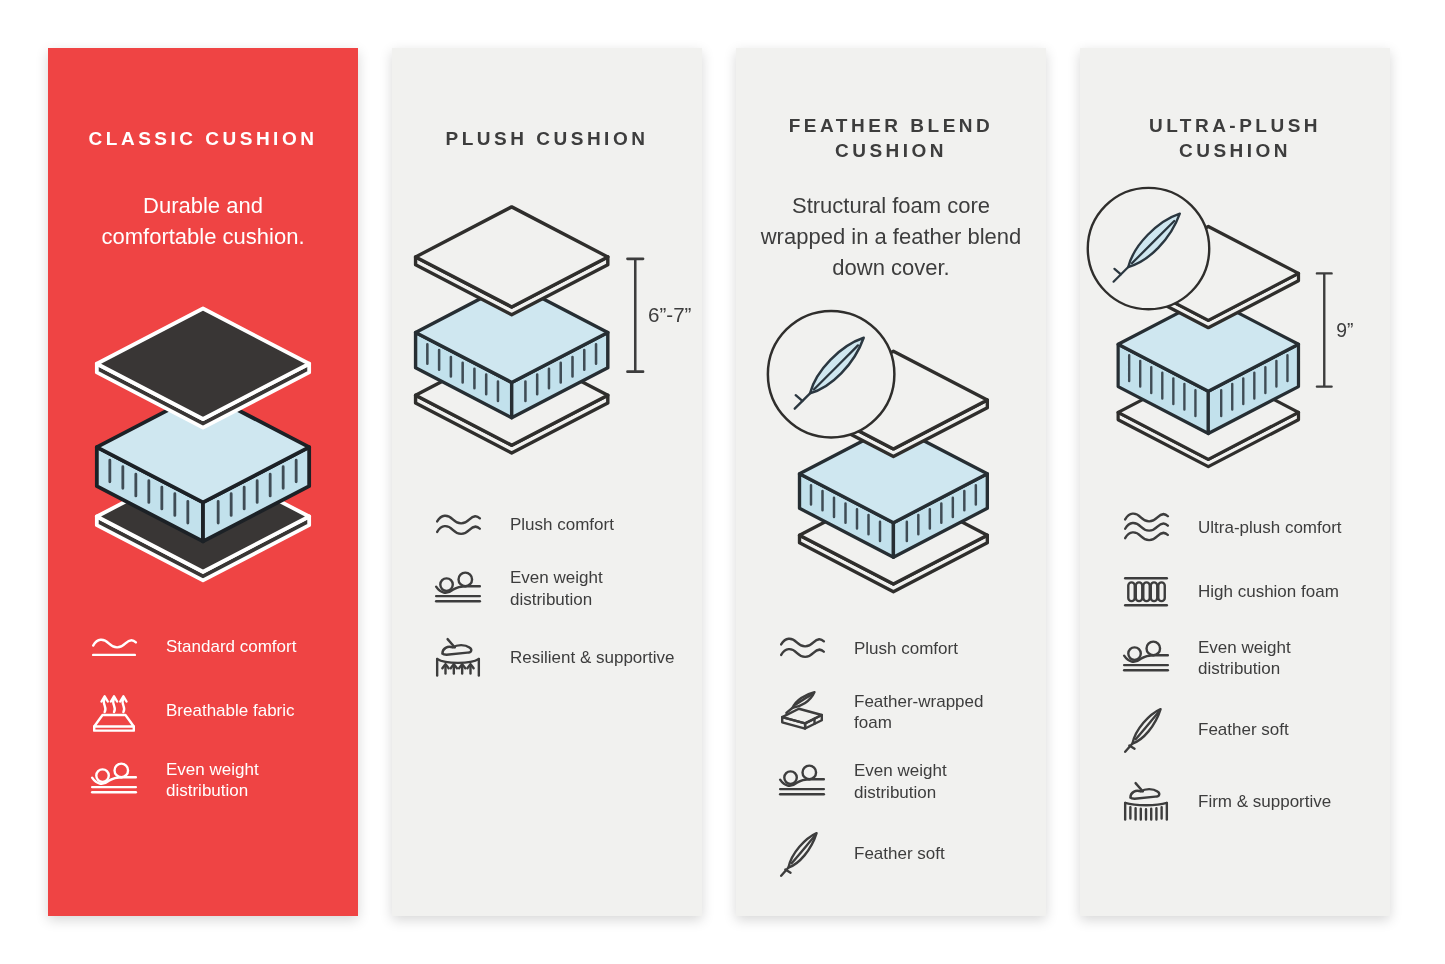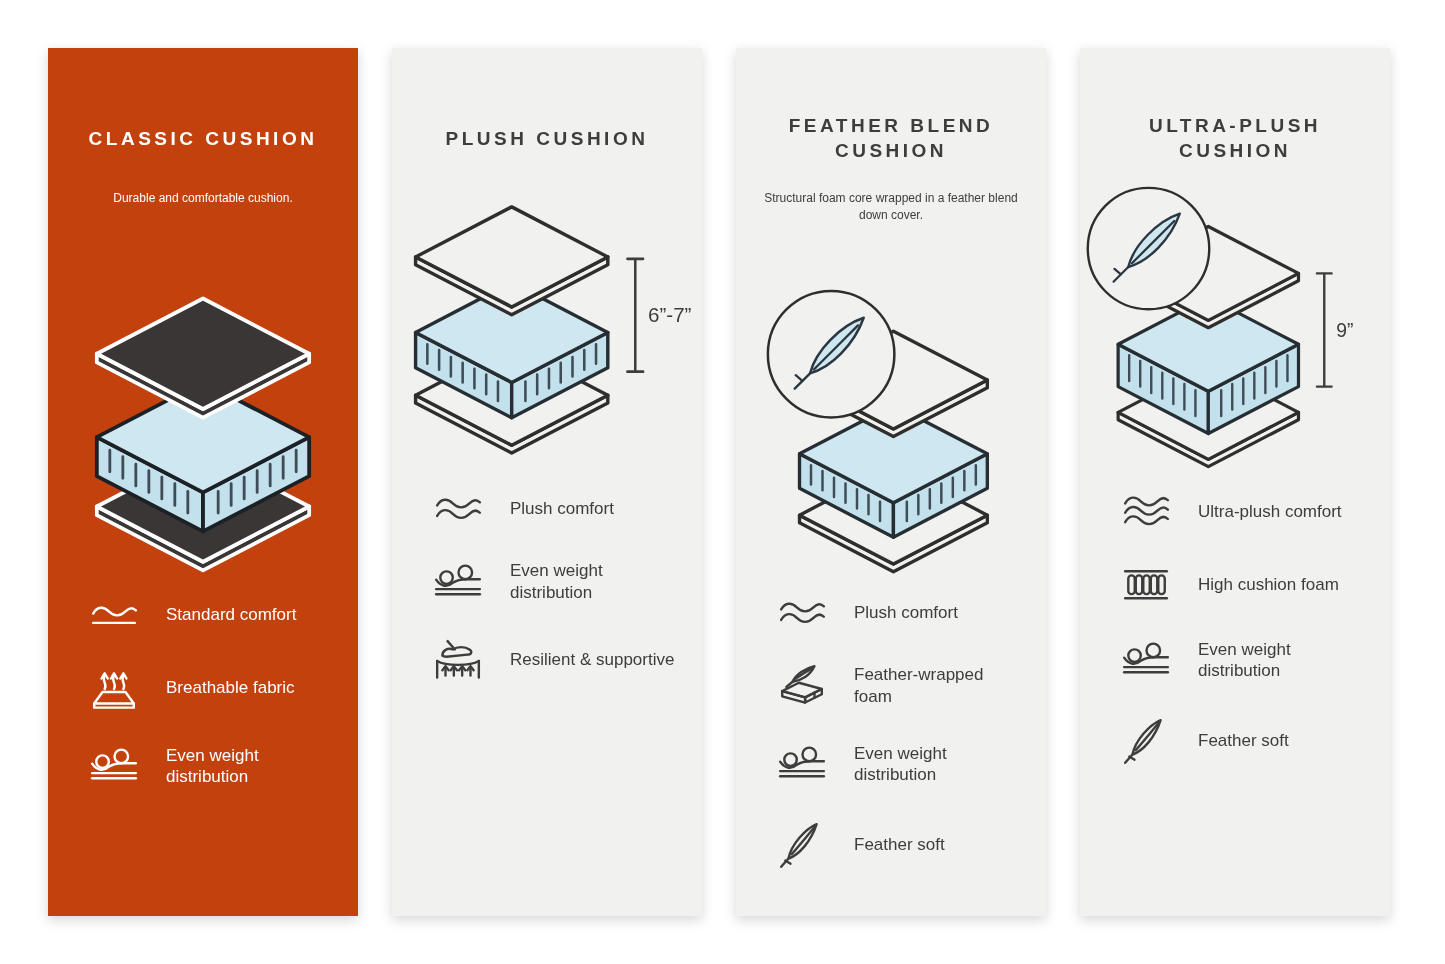--- a/index.html
+++ b/index.html
@@ -4,49 +4,49 @@
 <style>
   html,body{margin:0;padding:0;background:#ffffff;}
   body{width:1445px;height:964px;font-family:"Liberation Sans",sans-serif;overflow:hidden;}
   .board{display:flex;gap:34px;padding:48px 0 0 48px;}
   .panel{
     width:310px;height:868px;box-sizing:border-box;padding-top:48px;
     background:#f1f1ef;color:#3d3d3d;flex:0 0 auto;
     box-shadow:0 4px 12px rgba(0,0,0,0.16);
     display:flex;flex-direction:column;align-items:center;
   }
-  .panel.dark{background:#c2410c;color:#ffffff;}
+  .panel.dark{background:#ef4444;color:#ffffff;}
   .panel-title{
     min-height:54px;max-width:240px;display:flex;align-items:center;justify-content:center;
     text-align:center;font-weight:700;font-size:19px;letter-spacing:3.5px;line-height:1.28;
   }
   .panel-desc{
     margin-top:8px;min-height:84px;text-align:center;
-    font-size:12px;line-height:1.42;
+    font-size:22px;line-height:1.42;
   }
   .c1 .panel-desc{max-width:205px;}
   .c2 .panel-desc{max-width:238px;}
   .c3 .panel-desc{max-width:282px;}
   .c4 .panel-desc{max-width:248px;}
   .diagram{height:300px;margin-top:2px;width:100%;display:flex;justify-content:center;align-items:center;padding-bottom:8px;box-sizing:border-box;}
   
   .panel{--stroke:#2f2e2c;--cover-fill:#f1f1ef;--foam-top:#cfe7f0;--foam-side:#c2e1ec;--foam-stroke:#262e33;--hash:#3f4c55;--ink:#3d3d3d;}
   .panel.dark{--stroke:#ffffff;--cover-fill:#393635;--foam-stroke:#1c2126;--ink:#ffffff;}
   .cov{fill:var(--cover-fill);stroke:var(--stroke);stroke-width:3.5;stroke-linejoin:round;}
   .foam-top{fill:var(--foam-top);stroke:var(--foam-stroke);stroke-width:3.5;stroke-linejoin:round;}
   .foam-side{fill:var(--foam-side);stroke:var(--foam-stroke);stroke-width:3.5;stroke-linejoin:round;}
   .hash{fill:none;stroke:var(--hash);stroke-width:2.6;stroke-linecap:round;}
   .badge-circle{fill:var(--cover-fill);stroke:var(--stroke);stroke-width:2.6;}
   .feather-body{fill:#cfe7f0;stroke:#2b3740;stroke-width:2.6;stroke-linejoin:round;}
   .feather-rib{fill:none;stroke:#2b3740;stroke-width:2.4;stroke-linecap:round;}
   .measure{fill:none;stroke:#3d3d3d;stroke-width:2.6;stroke-linecap:round;}
   .measure-label{fill:#3d3d3d;font-size:21px;font-family:"Liberation Sans",sans-serif;}
   
-  .features{margin-top:10px;width:100%;box-sizing:border-box;padding:0 22px 0 40px;display:flex;flex-direction:column;gap:35px;}
-  .c1 .features{margin-top:12px;}
+  .features{margin-top:26px;width:100%;box-sizing:border-box;padding:0 22px 0 40px;display:flex;flex-direction:column;gap:26px;}
+  .c1 .features{margin-top:34px;}
   .feature{display:flex;align-items:center;gap:26px;}
   .ficon{flex:0 0 52px;display:flex;justify-content:center;align-items:center;}
   .ficon svg{stroke:currentColor;fill:none;stroke-width:2.3;stroke-linecap:round;stroke-linejoin:round;}
   .flabel{font-size:17px;line-height:1.28;}
 </style>
 </head>
 <body>
 
 <div class="board">
 
@@ -338,16 +338,29 @@
         <span class="ficon">
           <svg width="50" viewBox="0 0 48 46">
             <path d="M38,3 C27,8 14,22 11,36 C21,33 33,19 38,3 Z"></path>
             <path d="M14,32 C21,24 30,13 36,6"></path>
             <path d="M11,36 L4,44"></path>
             <path d="M8,38 L13,41"></path>
           </svg>
         </span>
         <span class="flabel">Feather soft</span>
       </div>
+      <div class="feature">
+        <span class="ficon">
+          <svg width="50" viewBox="0 0 48 42">
+            <path d="M14,3 L21,11"></path>
+            <path d="M9,17 C9,12 14,9 19,11 C23,8 31,8 35,11 C38,13 37,16 33,16 L13,18 C10,18 9,17 9,17 Z"></path>
+            <path d="M4,22 C14,25 34,25 44,22"></path>
+            <path d="M4,22 L4,38"></path>
+              <path d="M44,22 L44,38"></path>
+            <path d="M9,26 L9,37 M14,27 L14,38 M19,27.5 L19,38 M24,28 L24,38 M29,27.5 L29,38 M34,27 L34,38 M39,26 L39,37"></path>
+          </svg>
+        </span>
+        <span class="flabel">Firm &amp; supportive</span>
+      </div>
     </div>
   </section>
 
 </div>
 
 </body></html>

